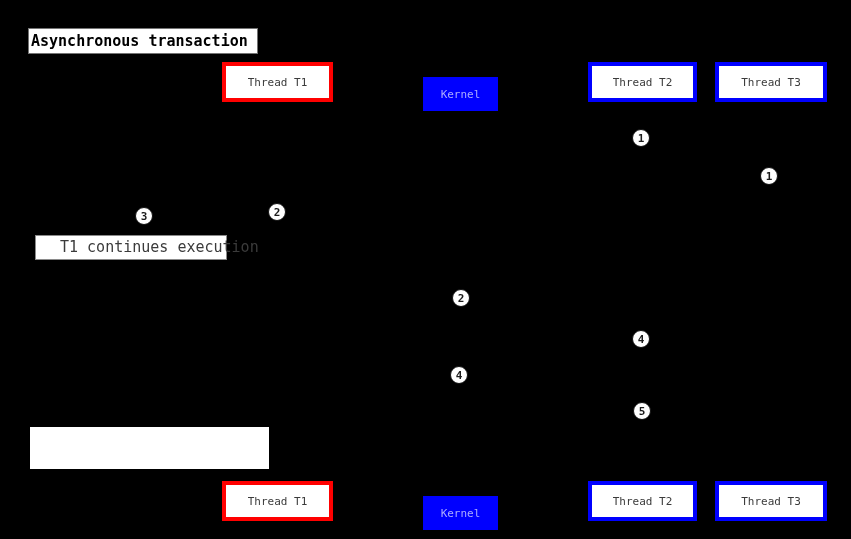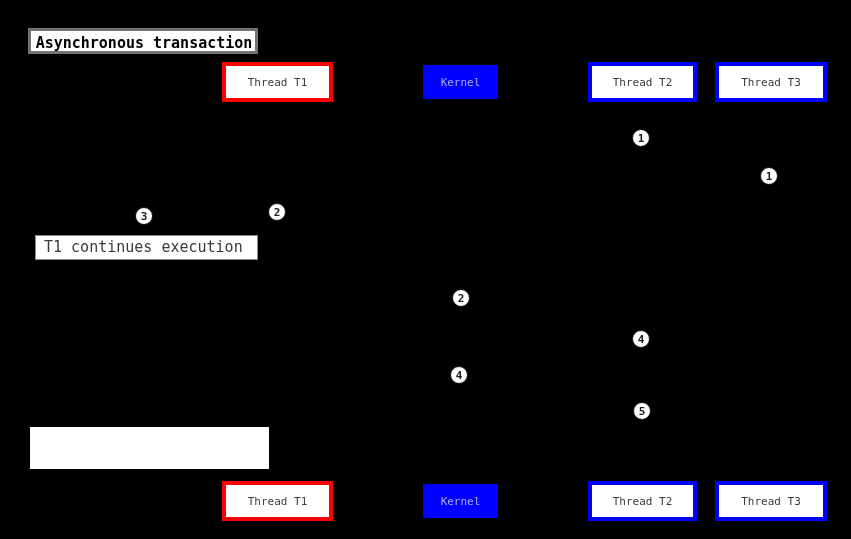--- a/index.html
+++ b/index.html
@@ -15,29 +15,28 @@
     overflow: hidden;
     font-family: "DejaVu Sans Mono", "Liberation Mono", monospace;
   }
   .title-box {
     position: absolute;
     left: 28px;
     top: 28px;
     width: 230px;
     height: 26px;
     background: var(--box-fill, #ffffff);
-    border: 3px solid #737373;
+    border: 1px solid #737373;
     box-sizing: border-box;
     color: #000000;
     font-weight: bold;
     font-size: 15px;
     line-height: 24px;
     padding-left: 2px;
     white-space: nowrap;
-    text-align: center;
   }
   .participant {
     position: absolute;
     box-sizing: border-box;
     display: flex;
     align-items: center;
     justify-content: center;
     font-size: 11px;
     white-space: nowrap;
   }
@@ -48,20 +47,21 @@
   }
   .participant.thread-blue {
     background: var(--box-fill, #ffffff);
     border: 4px solid var(--blue, #0000ff);
     color: var(--label-text, #3b3b3b);
   }
   .participant.kernel {
     background: var(--blue, #0000ff);
     border: 2px solid var(--blue, #0000ff);
     color: var(--kernel-text, #aaaaff);
+    margin-top: 12px;
   }
   .marker {
     position: absolute;
     width: 18px;
     height: 18px;
     border-radius: 50%;
     background: var(--box-fill, #ffffff);
     border: 1px solid #111111;
     box-sizing: border-box;
     color: #1c1c1c;
@@ -69,29 +69,29 @@
     font-weight: bold;
     display: flex;
     align-items: center;
     justify-content: center;
     line-height: 1;
   }
   .note-label {
     position: absolute;
     left: 35px;
     top: 235px;
-    width: 223px;
+    width: 192px;
     height: 25px;
     background: var(--box-fill, #ffffff);
     border: 1px solid #8a8a8a;
     box-sizing: border-box;
     color: var(--label-text, #3b3b3b);
     font-size: 15px;
     line-height: 23px;
-    padding-left: 8px;
+    padding-left: 24px;
     white-space: nowrap;
   }
   .empty-note {
     position: absolute;
     left: 30px;
     top: 427px;
     width: 239px;
     height: 42px;
     background: var(--box-fill, #ffffff);
   }

